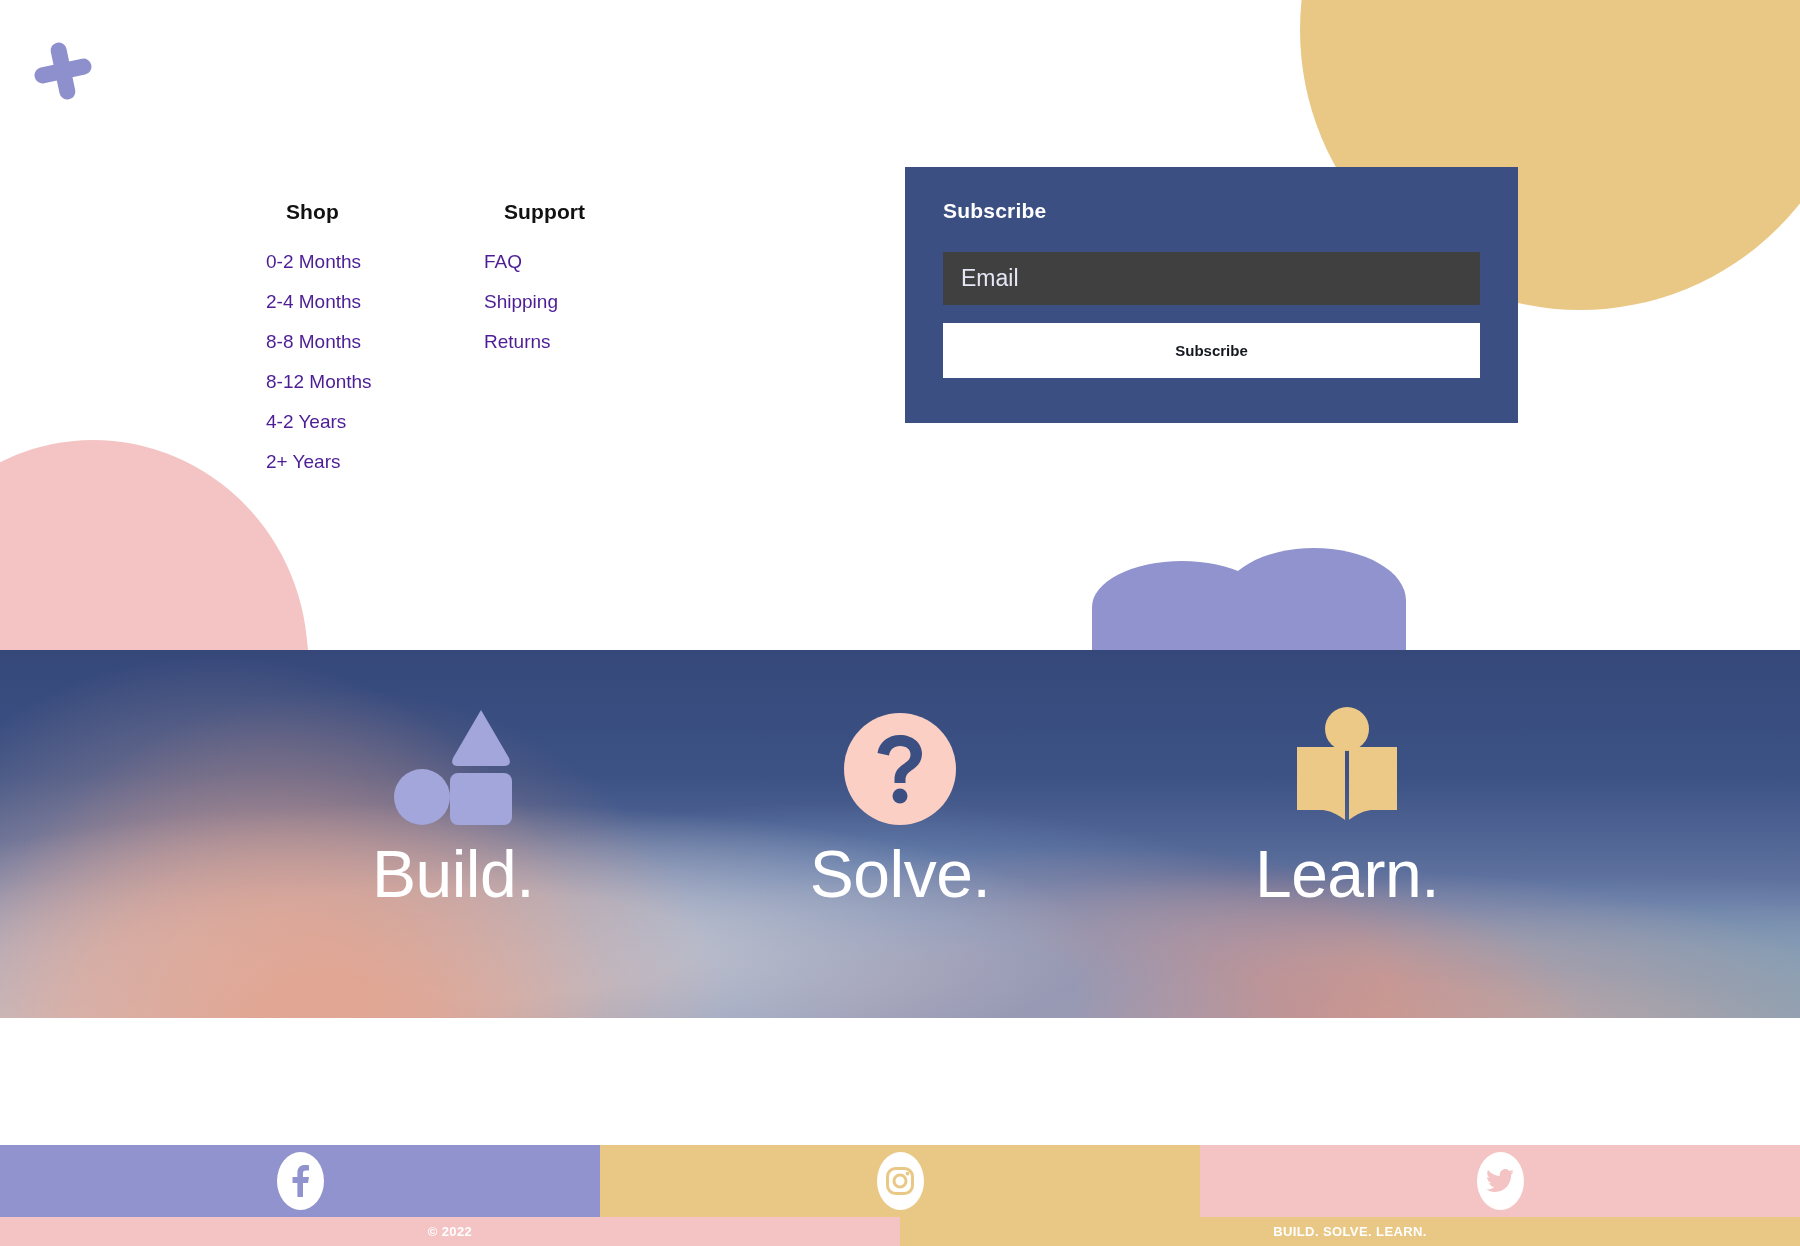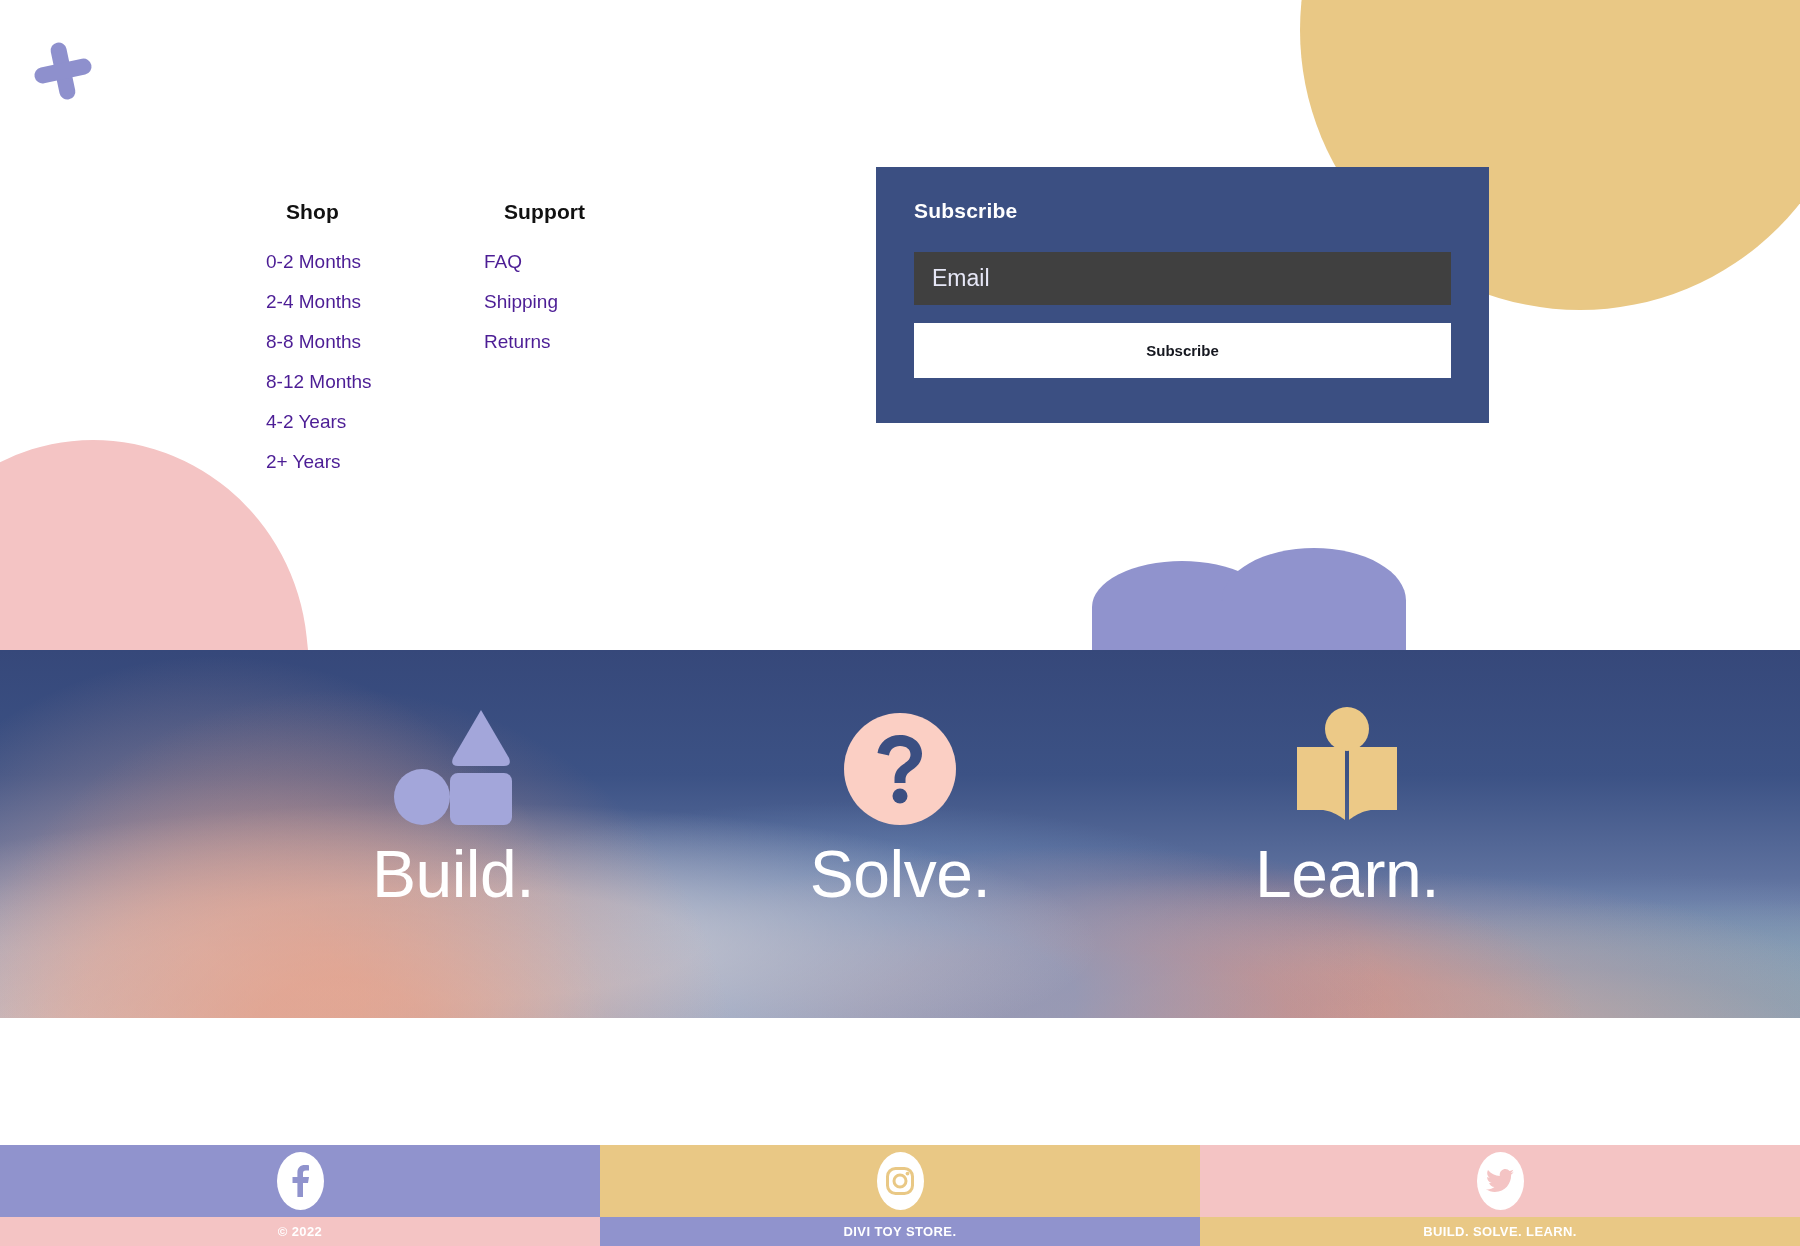--- a/index.html
+++ b/index.html
@@ -55,21 +55,21 @@
     margin-bottom:28px;
     margin-left:20px;
   }
   .link-item{
     font-size:19px; color:#4c1d95; line-height:1.0;
     margin-bottom:21px; cursor:pointer;
   }
 
   
   .subscribe-card{
-    position:absolute; left:876px; top:167px;
+    position:absolute; left:905px; top:167px;
     width:613px; height:256px;
     background:#3b4f82;
     padding:32px 38px;
   }
   .subscribe-title{
     font-size:21px; font-weight:bold; color:#ffffff; letter-spacing:.2px;
     margin-bottom:29px;
   }
   .email-field{
     width:100%; height:53px; background:#404040; border:none;
@@ -256,19 +256,16 @@
       </svg>
     </div>
   </div>
 
 </div>
 
 <div class="bottom-bar">
   <div class="bottom-cell" style="background:#f4c4c4">
     <span>© 2022</span>
   </div>
-  <div class="bottom-cell" style="background:#9093cd">
-    <span>DIVI TOY STORE.</span>
-  </div>
   <div class="bottom-cell" style="background:#e9c885">
     <span>BUILD. SOLVE. LEARN.</span>
   </div>
 </div>
 
 </body></html>

